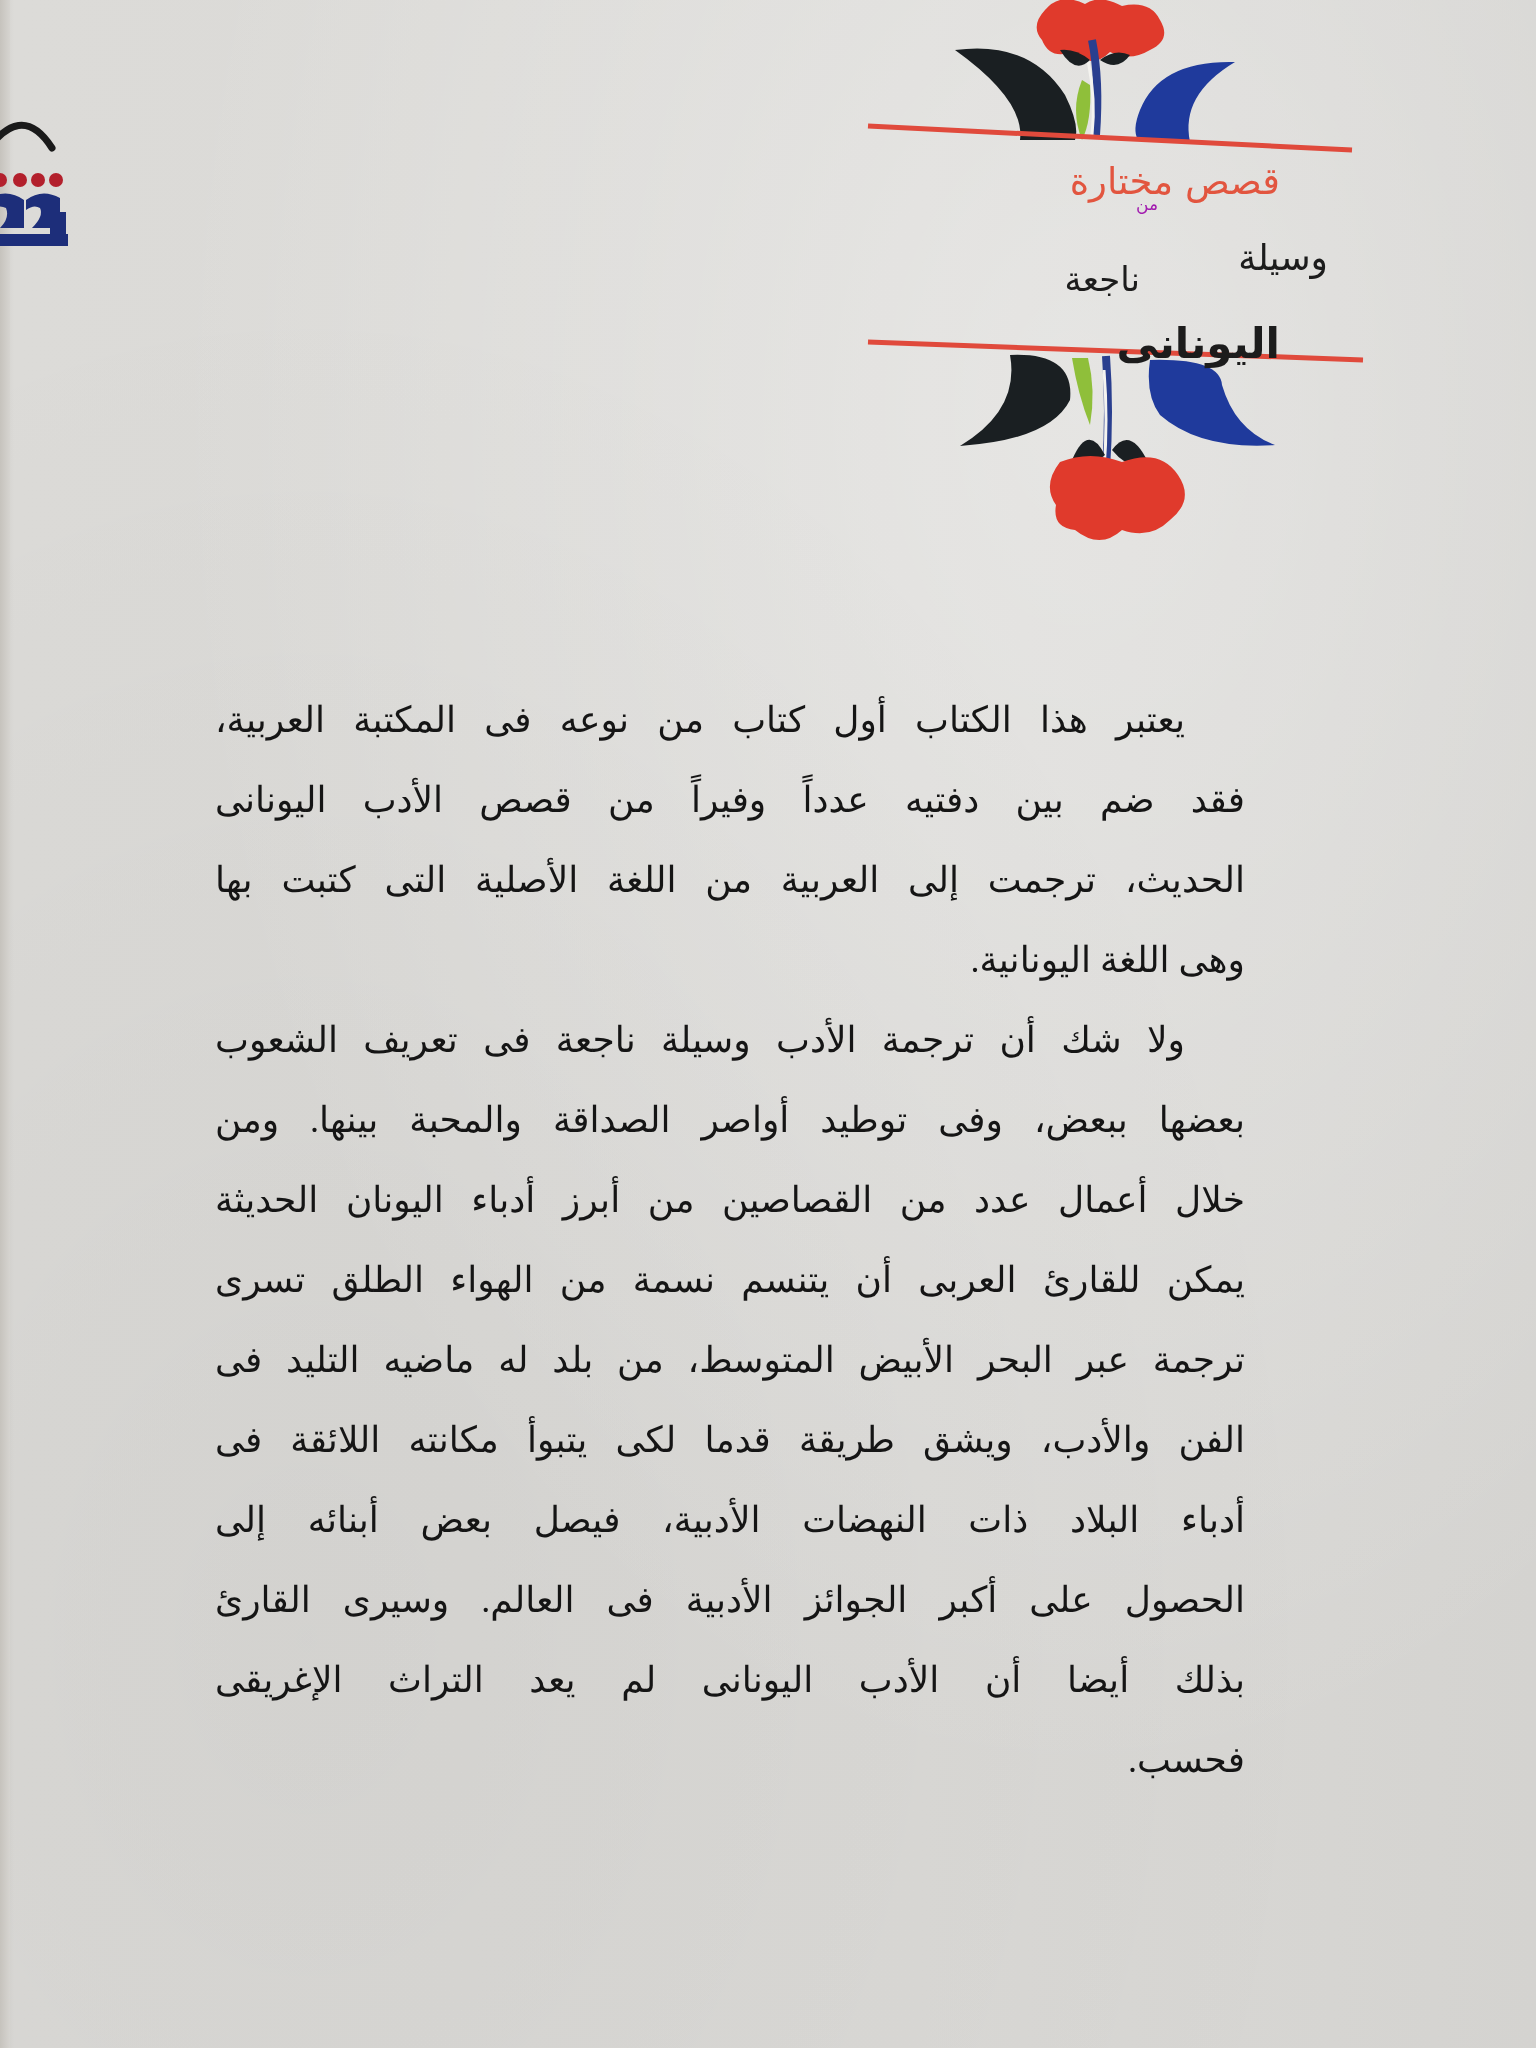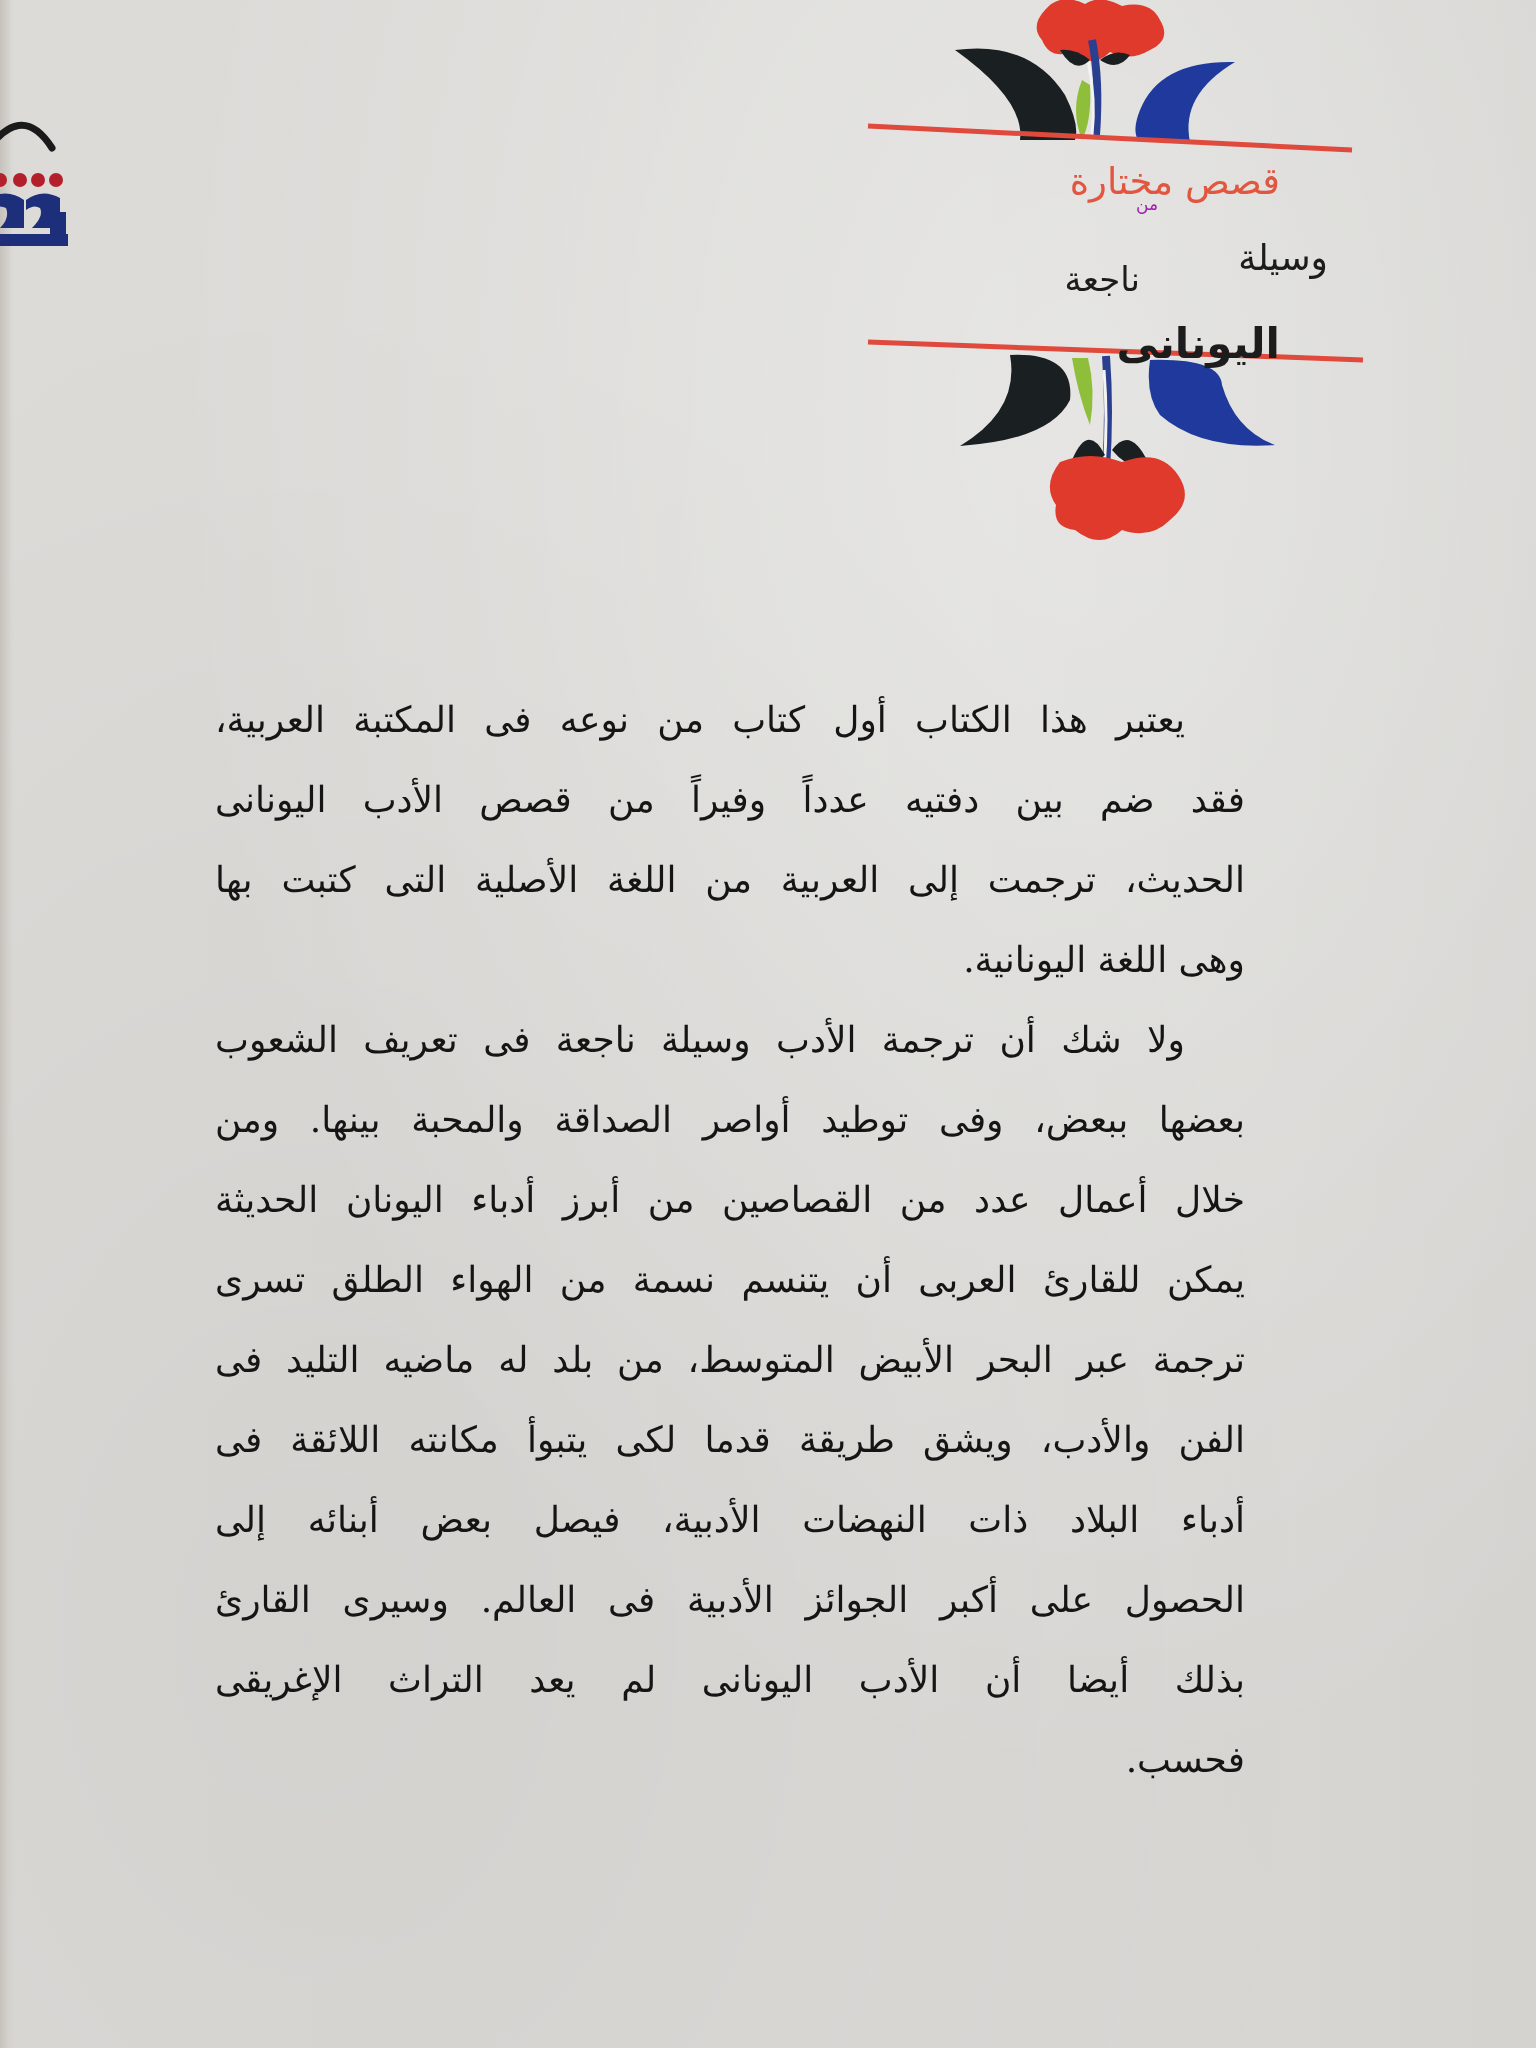--- a/index.html
+++ b/index.html
@@ -106,20 +106,21 @@
       color: #151515;
     }
     .blurb .line {
       display: block;
       height: 80px;
       line-height: 80px;
       text-align: justify;
       text-align-last: justify;
       white-space: nowrap;
       overflow: visible;
+      font-family: Liberation Serif, serif;
     }
     .blurb .line.short {
       text-align-last: right;
     }
     .blurb .line.indent {
       padding-right: 60px;
     }
   </style>
 </head>
 <body>

